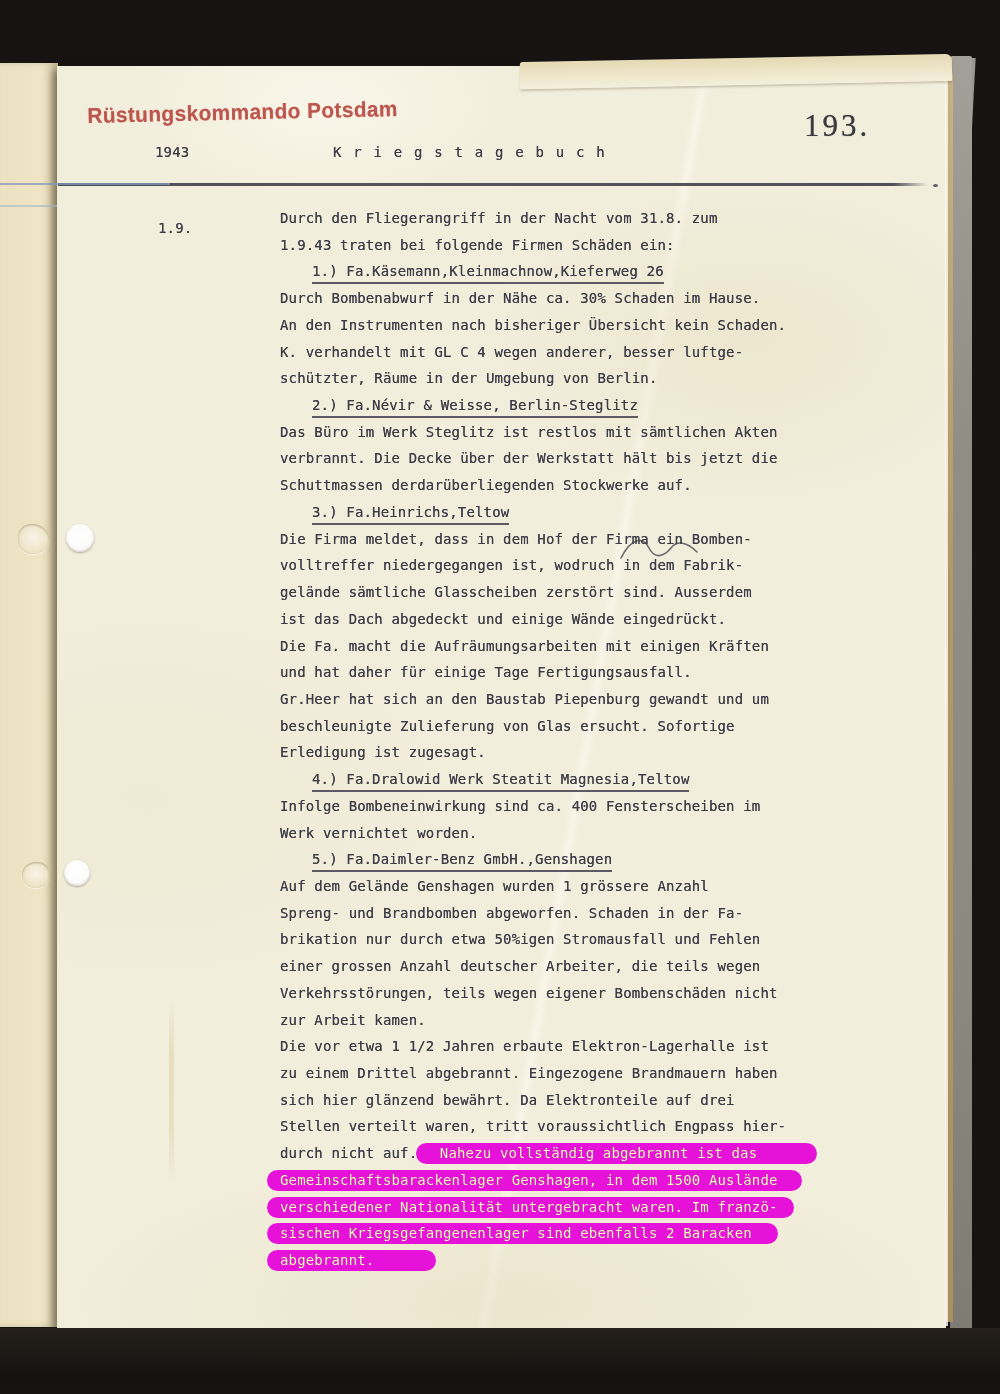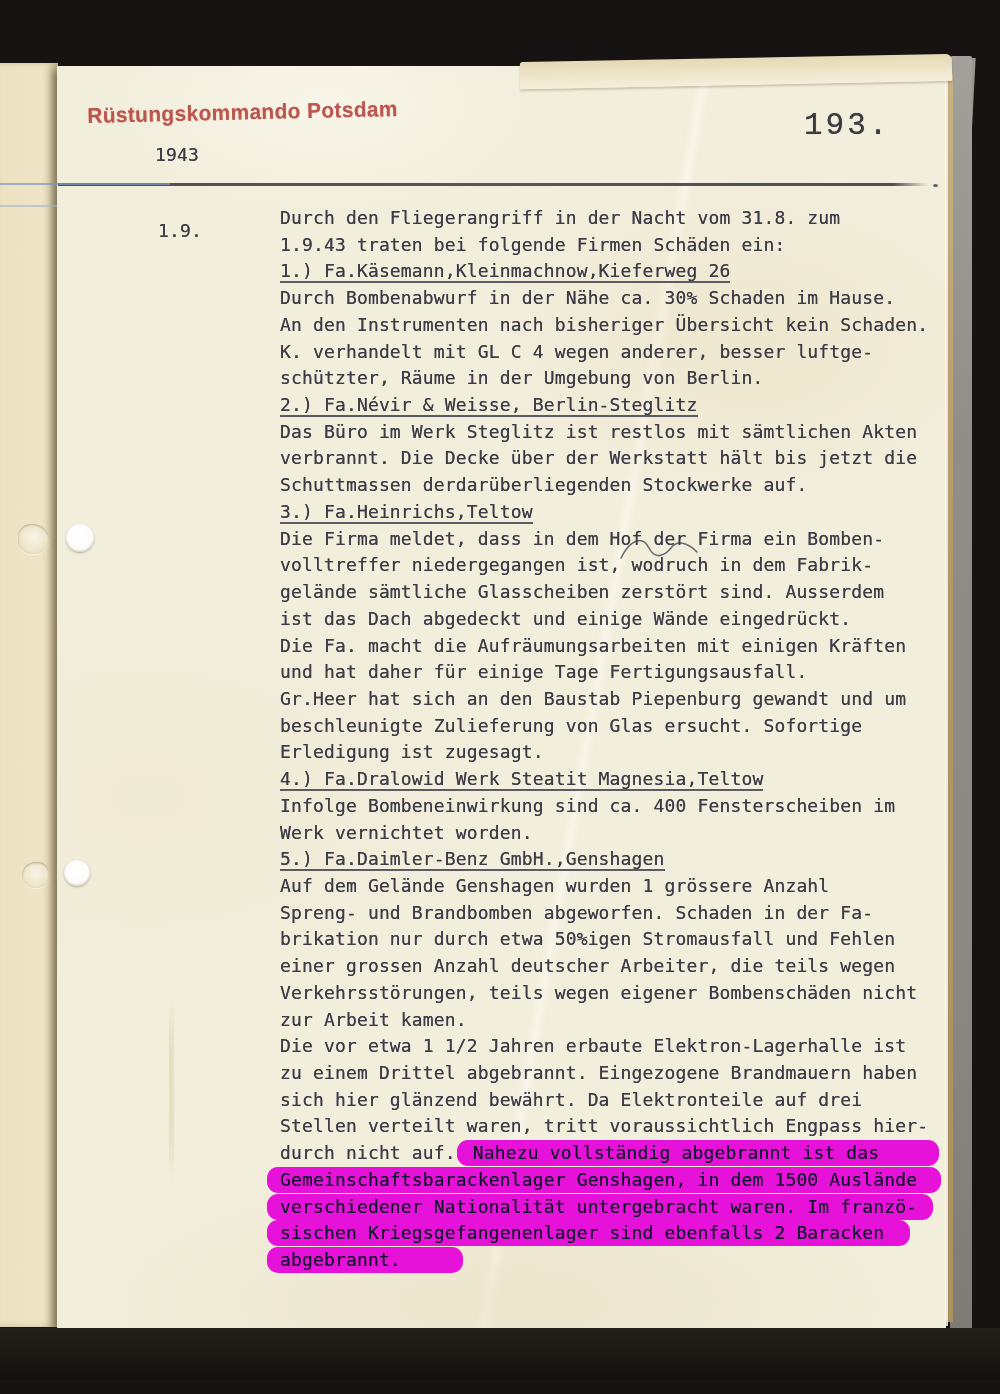--- a/index.html
+++ b/index.html
@@ -34,44 +34,44 @@
                background:rgba(253,251,244,.8);}
 
   
   .cream-top{position:absolute;left:520px;top:58px;width:432px;height:27px;
              background:linear-gradient(180deg,#e5d9b4 0%,#eee6c9 55%,#f4efdd 100%);
              transform:rotate(-1.1deg);border-radius:3px 6px 0 0;
              box-shadow:0 2px 2px rgba(90,75,40,.25);}
 
   
   .typed{color:#3c3c47;text-shadow:0 0 .6px rgba(62,62,78,.85);letter-spacing:.15px;
-         font-size:18px;white-space:pre;}
+         font-size:14px;white-space:pre;}
 
   .stamp{position:absolute;left:30px;top:38px;font-family:"Liberation Sans",sans-serif;
          font-weight:700;font-size:21.5px;color:#b6463f;letter-spacing:.4px;
          transform:rotate(-1.3deg) scaleX(.97);transform-origin:left top;opacity:.9;
          text-shadow:0 0 1px rgba(182,70,62,.55);}
   .year{position:absolute;left:98px;top:78px;}
   .title{position:absolute;left:276px;top:78px;letter-spacing:1.7px;}
-  .pagenum{position:absolute;left:747px;top:42px;font-family:Liberation Mono, monospace;
+  .pagenum{position:absolute;left:747px;top:42px;font-family:Liberation Serif, serif;
            font-size:31px;color:#2b2b33;letter-spacing:3px;opacity:.92;
            text-shadow:0 0 .7px rgba(40,40,52,.8);}
   .rule{position:absolute;left:1px;top:117px;width:870px;height:3px;
         background:linear-gradient(90deg,#33333d 0%,#3a3a44 50%,#33333d 96%,transparent 100%);
         opacity:.85;}
   .rule-dot{position:absolute;left:876px;top:118px;width:5px;height:3px;background:#3a3a44;
             border-radius:50%;opacity:.8;}
   .blue-line{position:absolute;left:0;top:183px;width:170px;height:2px;background:#8099ba;opacity:.75;}
   .blue-line2{position:absolute;left:0;top:205px;width:57px;height:1.5px;background:#9db0c6;opacity:.55;}
 
   .margin-date{position:absolute;left:101px;top:154px;}
   .body{position:absolute;left:223px;top:139px;width:685px;}
   .tline{height:26.72px;line-height:26.72px;white-space:pre;}
-  .uline .txt{display:inline-block;line-height:21px;border-bottom:2px solid rgba(58,58,72,.82);}
-  .hl{background:#e712d9;color:#0f172a;border-radius:11px;padding:2px 16px 3px;margin-left:-10px;
+  .uline .txt{display:inline-block;line-height:21px;border-bottom:2px solid rgba(58,58,72,.82);margin-left:32px;}
+  .hl{background:#e712d9;color:#fef9c3;border-radius:11px;padding:2px 24px 3px;margin-left:-10px;
       text-shadow:0 0 .5px rgba(80,16,90,.9);box-decoration-break:clone;text-align:right;}
   .hl-full{margin-left:-13px;padding-left:13px;}
 
   
   .squiggle{position:absolute;left:560px;top:468px;opacity:.75;}
 
   
   .hole{position:absolute;border-radius:50%;
         background:radial-gradient(circle at 45% 40%, #ffffff 0%, #fbfbfa 60%, #eceae4 100%);
         box-shadow:0 1px 2px rgba(60,50,30,.35), inset 0 -1px 2px rgba(160,150,130,.4);}
@@ -94,20 +94,21 @@
 <div class="stage">
 
   <div class="gray-wedge"></div>
   <div class="gray-edge"></div>
   <div class="tan-edge"></div>
   <div class="under-page"></div>
 
   <div class="page">
     <div class="stamp typed">Rüstungskommando Potsdam</div>
     <div class="year typed">1943</div>
+    <div class="title typed">K r i e g s t a g e b u c h</div>
     <div class="pagenum">193.</div>
     <div class="rule"></div>
     <div class="rule-dot"></div>
     <div class="margin-date typed">1.9.</div>
     <div class="body typed"><div class="tline"><span class="txt">Durch den Fliegerangriff in der Nacht vom 31.8. zum</span></div><div class="tline"><span class="txt">1.9.43 traten bei folgende Firmen Schäden ein:</span></div><div class="tline uline"><span class="txt">1.) Fa.Käsemann,Kleinmachnow,Kieferweg 26</span></div><div class="tline"><span class="txt">Durch Bombenabwurf in der Nähe ca. 30% Schaden im Hause.</span></div><div class="tline"><span class="txt">An den Instrumenten nach bisheriger Übersicht kein Schaden.</span></div><div class="tline"><span class="txt">K. verhandelt mit GL C 4 wegen anderer, besser luftge-</span></div><div class="tline"><span class="txt">schützter, Räume in der Umgebung von Berlin.</span></div><div class="tline uline"><span class="txt">2.) Fa.Névir &amp; Weisse, Berlin-Steglitz</span></div><div class="tline"><span class="txt">Das Büro im Werk Steglitz ist restlos mit sämtlichen Akten</span></div><div class="tline"><span class="txt">verbrannt. Die Decke über der Werkstatt hält bis jetzt die</span></div><div class="tline"><span class="txt">Schuttmassen derdarüberliegenden Stockwerke auf.</span></div><div class="tline uline"><span class="txt">3.) Fa.Heinrichs,Teltow</span></div><div class="tline"><span class="txt">Die Firma meldet, dass in dem Hof der Firma ein Bomben-</span></div><div class="tline"><span class="txt">volltreffer niedergegangen ist, wodruch in dem Fabrik-</span></div><div class="tline"><span class="txt">gelände sämtliche Glasscheiben zerstört sind. Ausserdem</span></div><div class="tline"><span class="txt">ist das Dach abgedeckt und einige Wände eingedrückt.</span></div><div class="tline"><span class="txt">Die Fa. macht die Aufräumungsarbeiten mit einigen Kräften</span></div><div class="tline"><span class="txt">und hat daher für einige Tage Fertigungsausfall.</span></div><div class="tline"><span class="txt">Gr.Heer hat sich an den Baustab Piepenburg gewandt und um</span></div><div class="tline"><span class="txt">beschleunigte Zulieferung von Glas ersucht. Sofortige</span></div><div class="tline"><span class="txt">Erledigung ist zugesagt.</span></div><div class="tline uline"><span class="txt">4.) Fa.Dralowid Werk Steatit Magnesia,Teltow</span></div><div class="tline"><span class="txt">Infolge Bombeneinwirkung sind ca. 400 Fensterscheiben im</span></div><div class="tline"><span class="txt">Werk vernichtet worden.</span></div><div class="tline uline"><span class="txt">5.) Fa.Daimler-Benz GmbH.,Genshagen</span></div><div class="tline"><span class="txt">Auf dem Gelände Genshagen wurden 1 grössere Anzahl</span></div><div class="tline"><span class="txt">Spreng- und Brandbomben abgeworfen. Schaden in der Fa-</span></div><div class="tline"><span class="txt">brikation nur durch etwa 50%igen Stromausfall und Fehlen</span></div><div class="tline"><span class="txt">einer grossen Anzahl deutscher Arbeiter, die teils wegen</span></div><div class="tline"><span class="txt">Verkehrsstörungen, teils wegen eigener Bombenschäden nicht</span></div><div class="tline"><span class="txt">zur Arbeit kamen.</span></div><div class="tline"><span class="txt">Die vor etwa 1 1/2 Jahren erbaute Elektron-Lagerhalle ist</span></div><div class="tline"><span class="txt">zu einem Drittel abgebrannt. Eingezogene Brandmauern haben</span></div><div class="tline"><span class="txt">sich hier glänzend bewährt. Da Elektronteile auf drei</span></div><div class="tline"><span class="txt">Stellen verteilt waren, tritt voraussichtlich Engpass hier-</span></div><div class="tline"><span class="txt">durch nicht auf. </span><span class="hl" style="padding-right: 60px;">Nahezu vollständig abgebrannt ist das</span></div><div class="tline"><span class="hl hl-full" style="padding-right: 24px;">Gemeinschaftsbarackenlager Genshagen, in dem 1500 Auslände</span></div><div class="tline"><span class="hl hl-full" style="padding-right: 16px;">verschiedener Nationalität untergebracht waren. Im franzö-</span></div><div class="tline"><span class="hl hl-full" style="padding-right: 26px;">sischen Kriegsgefangenenlager sind ebenfalls 2 Baracken</span></div><div class="tline"><span class="hl hl-full" style="padding-right: 62px;">abgebrannt.</span></div></div>
     <svg class="squiggle" width="86" height="30" viewBox="0 0 86 30">
       <path d="M4 24 C 14 4, 26 2, 32 14 C 36 22, 44 26, 54 14 C 60 6, 70 8, 80 18" fill="none" stroke="#3c3c47" stroke-width="1.6" stroke-linecap="round"></path>
     </svg>
     <div class="stain"></div>
   </div>

